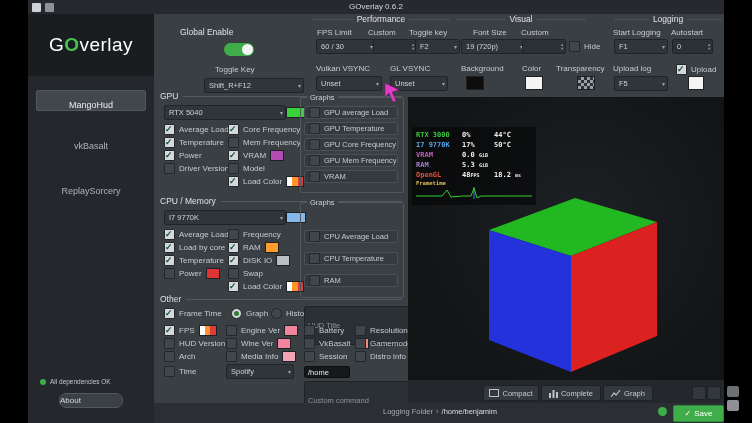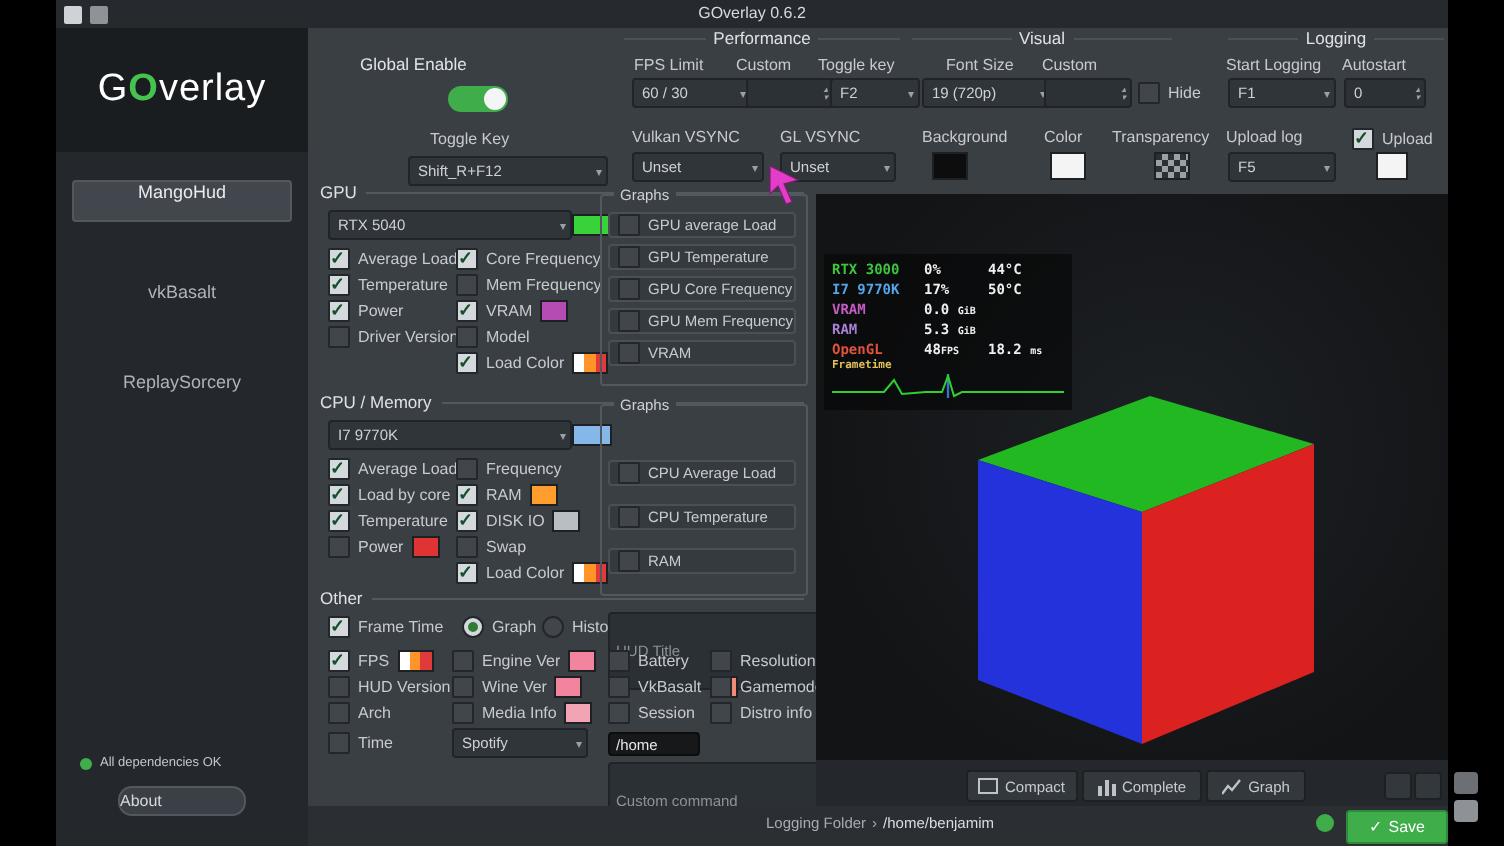--- a/index.html
+++ b/index.html
@@ -12,21 +12,21 @@
   
   .titlebar{position:absolute;left:0;top:0;width:696px;height:14px;background:#26292d;
             text-align:center;font-size:8px;color:#d7dadd;line-height:14px;}
   .tbic{position:absolute;border-radius:1px;}
   
   .sidebar{position:absolute;left:0;top:14px;width:126px;height:409px;background:#24282c;}
   .logo{position:absolute;left:0;top:14px;width:126px;height:62px;background:#1a1d20;
         display:flex;align-items:center;justify-content:center;font-size:19px;color:#fff;letter-spacing:.5px;}
   .logo .o{color:#46c24e;font-weight:bold;}
   .navsel{position:absolute;background:#42474d;border:1px solid #53585e;border-radius:2px;
-          color:#e9ebed;font-size:9px;display:flex;align-items:flex-start;justify-content:center;}
+          color:#e9ebed;font-size:9px;display:flex;align-items:flex-end;justify-content:center;}
   .navitem{position:absolute;width:126px;text-align:center;font-size:9px;color:#aeb3b8;}
   .dep{position:absolute;display:flex;align-items:center;gap:4px;font-size:6.5px;color:#c3c7cb;}
   .dot{width:6px;height:6px;border-radius:50%;background:#3fae4a;flex:none;}
   .aboutbtn{position:absolute;background:#3b4046;border:1px solid #53585e;border-radius:7px;
             color:#d7dadd;font-size:8px;display:flex;align-items:center;justify-content:flex-start;}
   
   .phdr{position:absolute;display:flex;align-items:center;gap:4px;font-size:8.5px;color:#dfe2e5;}
   .phdr .line{flex:1;height:1px;background:#4c5157;}
   
   .sect{position:absolute;display:flex;align-items:center;gap:5px;font-size:8.5px;color:#dfe2e5;}

